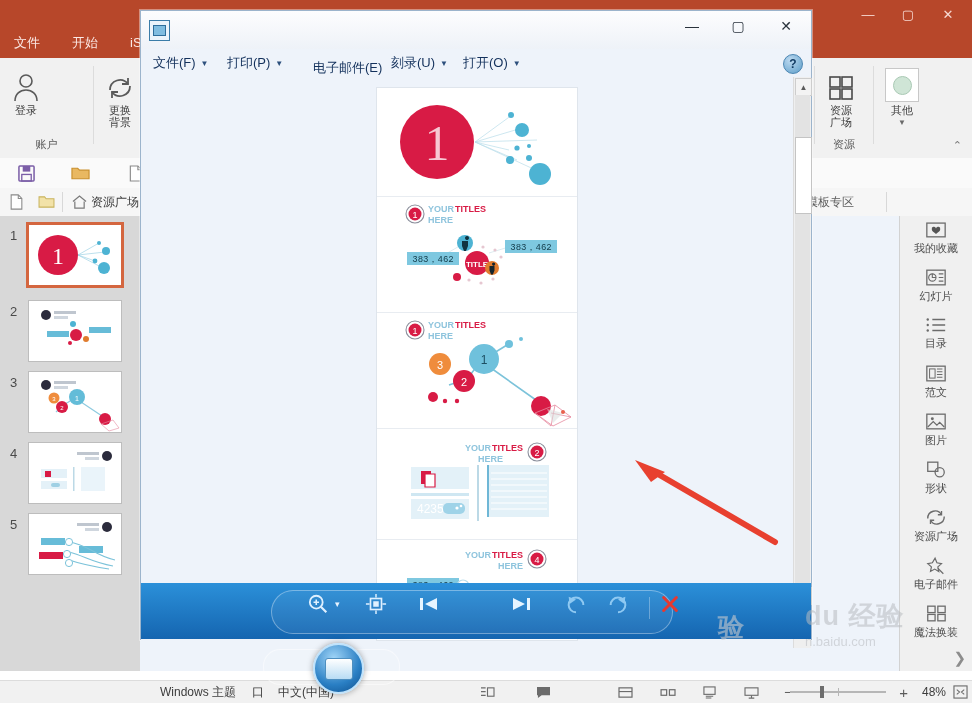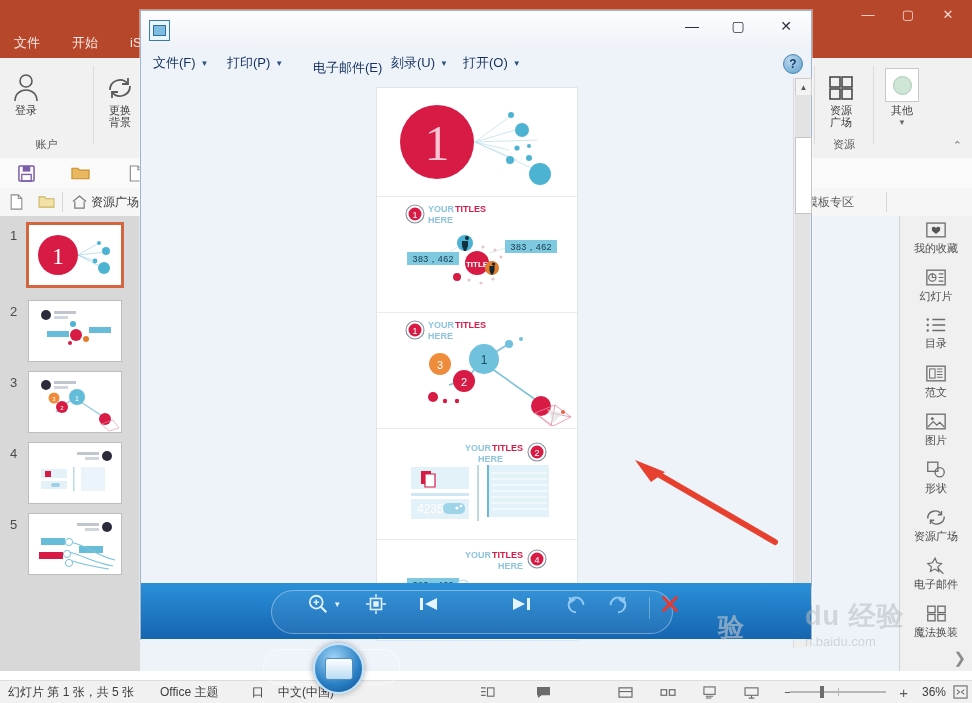--- a/index.html
+++ b/index.html
@@ -451,22 +451,21 @@
             <rect x="3" y="11" width="8" height="7" fill="none" stroke="#6b6b6b" stroke-width="1.4"></rect>
             <rect x="14" y="11" width="8" height="7" fill="none" stroke="#6b6b6b" stroke-width="1.4"></rect>
           </svg>
       </div>
       <div class="rl">魔法换装</div>
     </div>
     <div id="rail-expand">❯</div>
   </div>
 
   <div id="ppt-status">
-    <div class="si" style="left:8px;">幻灯片 第 1 张，共 5 张</div>
-    <div class="si" style="left:160px;">Office 主题</div>
+    <div class="si" style="left:160px;">Windows 主题</div>
     <div class="si" style="left:252px;">口</div>
     <div class="si" style="left:278px;">中文(中国)</div>
     <div class="si" style="left:480px;color:#5a5a5a;">
       <svg width="15" height="13" viewBox="0 0 16 14">
           <path d="M1 2h5M1 6h5M1 10h5" stroke="#6b6b6b" stroke-width="1.3"></path>
           <rect x="8" y="2" width="7" height="9" fill="none" stroke="#6b6b6b" stroke-width="1.2"></rect>
         </svg>
     </div>
     <div class="si" style="left:536px;color:#5a5a5a;">
       <svg width="15" height="13" viewBox="0 0 16 14">
@@ -496,21 +495,21 @@
           <rect x="1" y="2" width="14" height="8" fill="none" stroke="#6b6b6b" stroke-width="1.2"></rect>
           <path d="M8 10v3M5 13h6" stroke="#6b6b6b" stroke-width="1.2"></path>
         </svg>
     </div>
     <div class="si" style="left:784px;font-size:14px;color:#5a5a5a;">−</div>
     <div id="zoomslider">
       <div id="zoomknob"></div>
       <div id="zoomtick"></div>
     </div>
     <div class="si" style="right:64px;font-size:15px;color:#5a5a5a;">+</div>
-    <div class="si" style="right:26px;">36%</div>
+    <div class="si" style="right:26px;">48%</div>
     <div class="si" style="right:4px;color:#5a5a5a;">
       <svg width="15" height="14" viewBox="0 0 16 15">
           <rect x="1" y="1" width="14" height="13" fill="none" stroke="#6b6b6b" stroke-width="1.2"></rect>
           <path d="M4 5l3 2.5L4 10M12 5L9 7.5 12 10" stroke="#6b6b6b" stroke-width="1.1" fill="none"></path>
         </svg>
     </div>
   </div>
 </div>
 
 <div id="pv">

